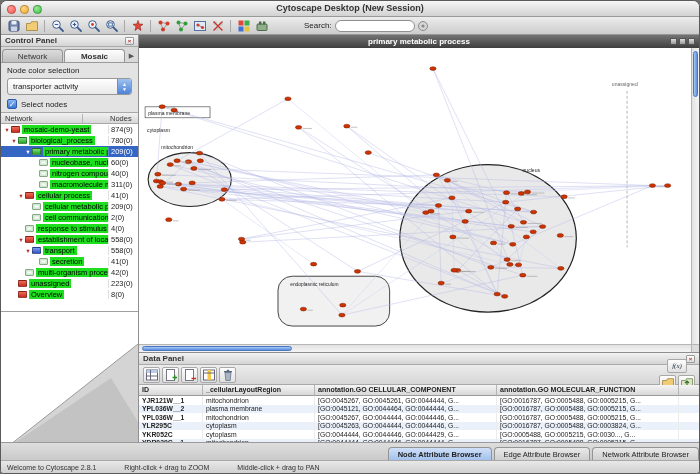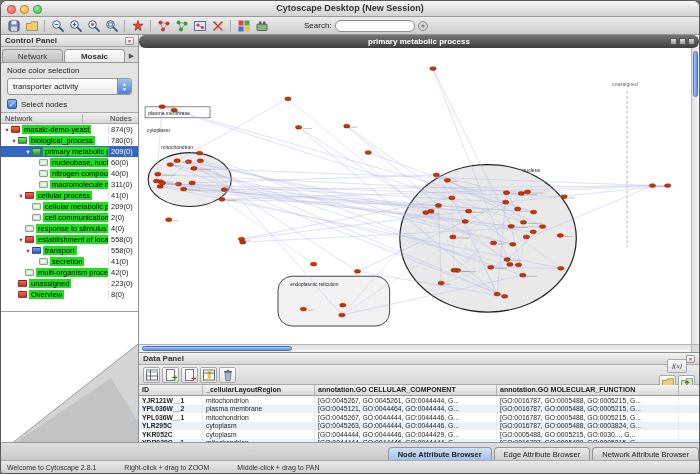--- a/index.html
+++ b/index.html
@@ -58,21 +58,21 @@
   .ic-page  { background:#fff; border:1px solid #8aa58a; box-shadow:inset 0 0 0 1.5px #cfe9cf; }
   .tree-label-wrap { flex:1; overflow:hidden; }
   .tree-label { background:#1ddf1d; color:#000; padding:0 2px; }
   .tree-count { width:30px; flex:none; overflow:hidden; border-left:1px solid #e0e0e0; padding-left:2px; color:#222; }
   .tree-row.selected .tree-count { color:#fff; border-left-color:#5d86d4; }
   .birdseye { flex:1; border-top:1px solid #a0a0a0; background:#fff; overflow:hidden; }
 
   
   .right-area { flex:1; display:flex; flex-direction:column; min-width:0; }
   .canvas-area { height:318px; position:relative; background:#fff; border-bottom:1px solid #8f8f8f; }
-  .view-title { height:13px; background:linear-gradient(#747474,#3e3e3e); color:#fff; font-size:8px; font-weight:bold; text-align:center; line-height:13px; position:relative;border-radius:6px; }
+  .view-title { height:13px; background:linear-gradient(#747474,#3e3e3e); color:#fff; font-size:8px; font-weight:bold; text-align:center; line-height:13px; position:relative; }
   .view-btns { position:absolute; right:4px; top:3px; display:flex; gap:2px; }
   .view-btn { width:7px; height:7px; background:linear-gradient(#ddd,#999); border:1px solid #555; border-radius:1px; }
   .net-wrap { position:absolute; left:0; top:13px; right:8px; bottom:8px; overflow:hidden; background:#fff; }
   .net-wrap svg { display:block; width:100%; height:100%; }
   .v-scroll { position:absolute; right:0; top:13px; bottom:8px; width:8px; background:linear-gradient(90deg,#e2e2e2,#f4f4f4); border-left:1px solid #b5b5b5; }
   .v-thumb { position:absolute; left:1px; right:1px; top:3px; height:46px; border-radius:3.5px; background:linear-gradient(90deg,#a6c7f5,#5b8fe0); border:1px solid #4a77c0; }
   .h-scroll { position:absolute; left:0; right:8px; bottom:0; height:8px; background:linear-gradient(#e2e2e2,#f4f4f4); border-top:1px solid #b5b5b5; }
   .h-thumb { position:absolute; top:1px; bottom:1px; left:3px; width:150px; border-radius:3.5px; background:linear-gradient(#a6c7f5,#5b8fe0); border:1px solid #4a77c0; }
   .sb-corner { position:absolute; right:0; bottom:0; width:8px; height:8px; background:#dcdcdc; border-left:1px solid #b5b5b5; border-top:1px solid #b5b5b5; }
 

